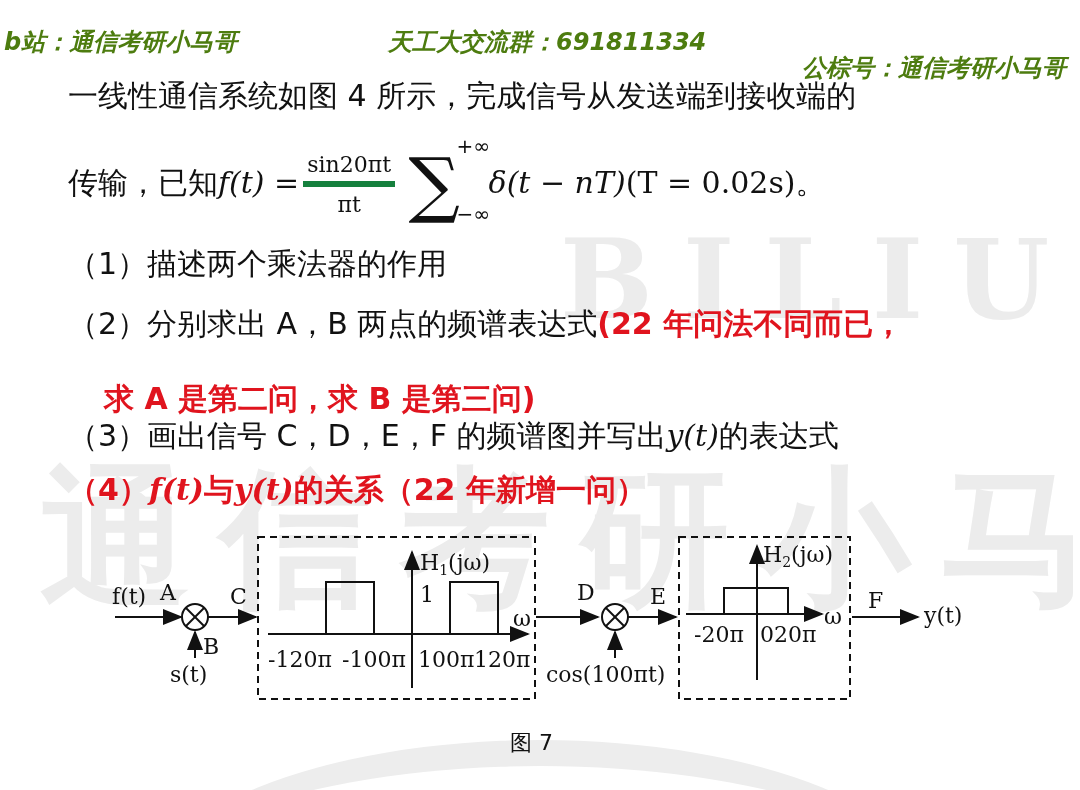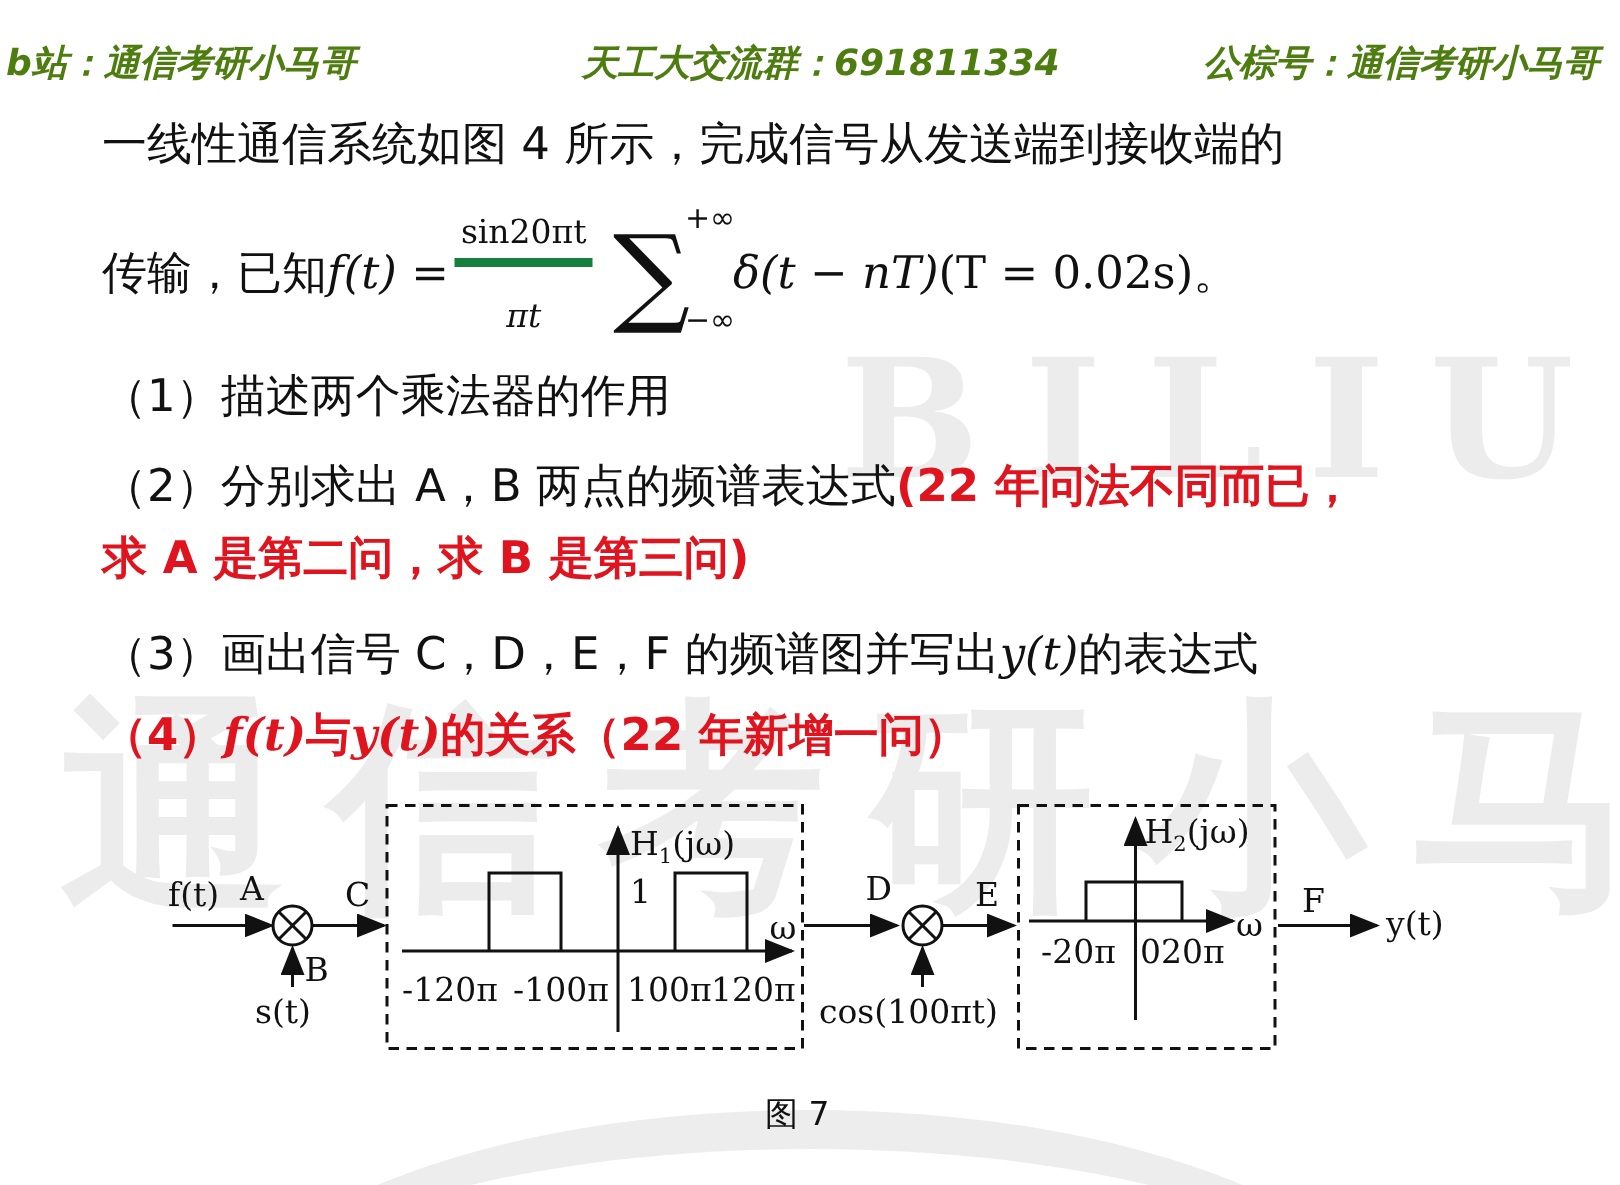--- a/index.html
+++ b/index.html
@@ -6,52 +6,52 @@
   body{width:1080px;height:790px;position:relative;overflow:hidden;font-family:"DejaVu Serif",serif;color:#111;}
   .wm{position:absolute;color:#ececec;font-size:150px;font-weight:bold;font-family:"DejaVu Serif",serif;white-space:nowrap;z-index:0;letter-spacing:30px;}
   .arc{position:absolute;left:140px;top:740px;width:800px;height:300px;border-top:26px solid #ededed;border-radius:50%;z-index:0;}
   .hdr{position:absolute;top:26px;font-size:24px;color:#4d7c0f;font-style:italic;font-weight:bold;font-family:"DejaVu Sans",sans-serif;z-index:2;white-space:nowrap;}
   .line{position:absolute;left:68px;font-size:30px;white-space:nowrap;z-index:2;font-family:"DejaVu Sans",sans-serif;}
   .red{color:#e0141e;font-weight:bold;}
   .it{font-family:"DejaVu Serif",serif;font-style:italic;}
   .rm{font-family:"DejaVu Serif",serif;}
   .frac{display:inline-block;vertical-align:middle;text-align:center;font-family:"DejaVu Serif",serif;font-size:22px;margin:0 4px;}
   .frac .num{display:block;border-bottom:6px solid #15803d;padding:0 4px 2px;}
-  .frac .den{display:block;padding-top:20px;font-style:italic;}
+  .frac .den{display:block;padding-top:4px;}
   .sum{display:inline-block;position:relative;vertical-align:middle;width:80px;height:90px;}
   .sum .sig{position:absolute;left:0;top:8px;font-size:72px;line-height:72px;font-family:"DejaVu Serif",serif;}
   .sum .up{position:absolute;left:48px;top:-6px;font-size:20px;}
   .sum .lo{position:absolute;left:48px;top:62px;font-size:20px;}
   svg{position:absolute;left:0;top:520px;z-index:2;}
   .cap{position:absolute;left:510px;top:728px;font-size:22px;z-index:2;font-family:"DejaVu Sans",sans-serif;}
 </style>
 </head>
 <body>
 
 <div class="wm" style="left:560px;top:215px;font-size:110px;">BILIUP</div>
 <div class="wm" style="left:40px;top:440px;">通信考研小马哥</div>
 <div class="arc"></div>
 
 <div class="hdr" style="left:4px;">b站：通信考研小马哥</div>
 <div class="hdr" style="left:388px;">天工大交流群：691811334</div>
-<div class="hdr" style="left:802px;">公棕号：通信考研小马哥</div>
+<div class="hdr" style="left:802px;margin-top:26px;">公棕号：通信考研小马哥</div>
 
 <div class="line" style="top:76px;">一线性通信系统如图 4 所示，完成信号从发送端到接收端的</div>
 
 <div class="line" style="top:138px;height:90px;line-height:90px;">
   <span>传输，已知</span><span class="it">f(t) =</span><span class="frac" style="line-height:28px;"><span class="num">sin20πt</span><span class="den">πt</span></span>
   <span class="sum" style="line-height:normal;"><span class="sig">∑</span><span class="up">+∞</span><span class="lo">−∞</span></span><span class="it">δ(t − nT)</span><span class="rm">(T = 0.02s)。</span>
 </div>
 
 <div class="line" style="top:244px;">（1）描述两个乘法器的作用</div>
 
 <div class="line" style="top:304px;">
   <span>（2）分别求出 A，B 两点的频谱表达式</span><span class="red">(22 年问法不同而已，</span>
 </div>
-<div class="line red" style="top:352px;">求 A 是第二问，求 B 是第三问)</div>
+<div class="line red" style="top:379px;margin-left:36px;">求 A 是第二问，求 B 是第三问)</div>
 
 <div class="line" style="top:416px;text-align:right;">
   <span>（3）画出信号 C，D，E，F 的频谱图并写出</span><span class="it">y(t)</span><span>的表达式</span>
 </div>
 
 <div class="line red" style="top:470px;">
   <span>（4）</span><span class="it">f(t)</span><span>与</span><span class="it">y(t)</span><span>的关系（22 年新增一问）</span>
 </div>
 
 <svg width="1080" height="190" viewBox="0 520 1080 190" font-family="DejaVu Serif, serif" font-size="22" fill="#111">

